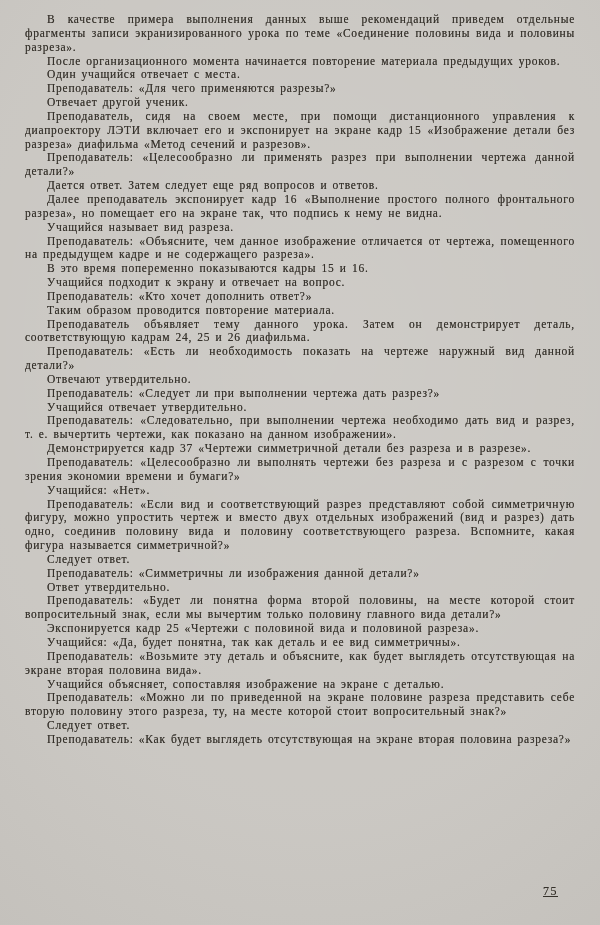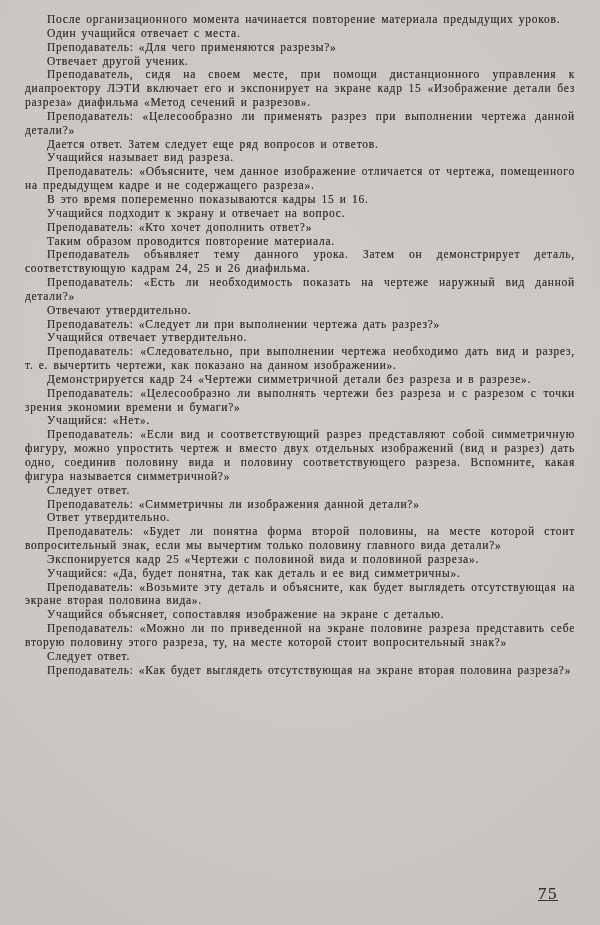--- a/index.html
+++ b/index.html
@@ -42,51 +42,53 @@
   .text-block p {
     margin: 0;
     padding: 0;
     text-indent: 22px;
   }
   .page-number {
     position: absolute;
     top: 884px;
     right: 42px;
     color: var(--ink, #35312b);
-    font-size: 17px;
+    font-size: 12px;
     letter-spacing: 1.5px;
     text-shadow: 0 0 0.5px rgba(45, 40, 32, 0.6);
     text-decoration: underline;
   }
 </style>
 </head>
 <body>
 
 <div class="sheet">
   <div class="text-block">
+    <p>В качестве примера выполнения данных выше рекомендаций приведем отдельные фрагменты записи экранизированного урока по теме «Соединение половины вида и половины разреза».</p>
     <p>После организационного момента начинается повторение материала предыдущих уроков.</p>
     <p>Один учащийся отвечает с места.</p>
     <p>Преподаватель: «Для чего применяются разрезы?»</p>
     <p>Отвечает другой ученик.</p>
     <p>Преподаватель, сидя на своем месте, при помощи дистанционного управления к диапроектору ЛЭТИ включает его и экспонирует на экране кадр 15 «Изображение детали без разреза» диафильма «Метод сечений и разрезов».</p>
     <p>Преподаватель: «Целесообразно ли применять разрез при выполнении чертежа данной детали?»</p>
     <p>Дается ответ. Затем следует еще ряд вопросов и ответов.</p>
+    <p>Далее преподаватель экспонирует кадр 16 «Выполнение простого полного фронтального разреза», но помещает его на экране так, что подпись к нему не видна.</p>
     <p>Учащийся называет вид разреза.</p>
     <p>Преподаватель: «Объясните, чем данное изображение отличается от чертежа, помещенного на предыдущем кадре и не содержащего разреза».</p>
     <p>В это время попеременно показываются кадры 15 и 16.</p>
     <p>Учащийся подходит к экрану и отвечает на вопрос.</p>
     <p>Преподаватель: «Кто хочет дополнить ответ?»</p>
     <p>Таким образом проводится повторение материала.</p>
     <p>Преподаватель объявляет тему данного урока. Затем он демонстрирует деталь, соответствующую кадрам 24, 25 и 26 диафильма.</p>
     <p>Преподаватель: «Есть ли необходимость показать на чертеже наружный вид данной детали?»</p>
     <p>Отвечают утвердительно.</p>
     <p>Преподаватель: «Следует ли при выполнении чертежа дать разрез?»</p>
     <p>Учащийся отвечает утвердительно.</p>
     <p>Преподаватель: «Следовательно, при выполнении чертежа необходимо дать вид и разрез, т. е. вычертить чертежи, как показано на данном изображении».</p>
-    <p>Демонстрируется кадр 24 «Чертежи симметричной детали без разреза и в разрезе».</p>
+    <p>Демонстрируется кадр 37 «Чертежи симметричной детали без разреза и в разрезе».</p>
     <p>Преподаватель: «Целесообразно ли выполнять чертежи без разреза и с разрезом с точки зрения экономии времени и бумаги?»</p>
     <p>Учащийся: «Нет».</p>
     <p>Преподаватель: «Если вид и соответствующий разрез представляют собой симметричную фигуру, можно упростить чертеж и вместо двух отдельных изображений (вид и разрез) дать одно, соединив половину вида и половину соответствующего разреза. Вспомните, какая фигура называется симметричной?»</p>
     <p>Следует ответ.</p>
     <p>Преподаватель: «Симметричны ли изображения данной детали?»</p>
     <p>Ответ утвердительно.</p>
     <p>Преподаватель: «Будет ли понятна форма второй половины, на месте которой стоит вопросительный знак, если мы вычертим только половину главного вида детали?»</p>
     <p>Экспонируется кадр 25 «Чертежи с половиной вида и половиной разреза».</p>
     <p>Учащийся: «Да, будет понятна, так как деталь и ее вид симметричны».</p>
     <p>Преподаватель: «Возьмите эту деталь и объясните, как будет выглядеть отсутствующая на экране вторая половина вида».</p>

